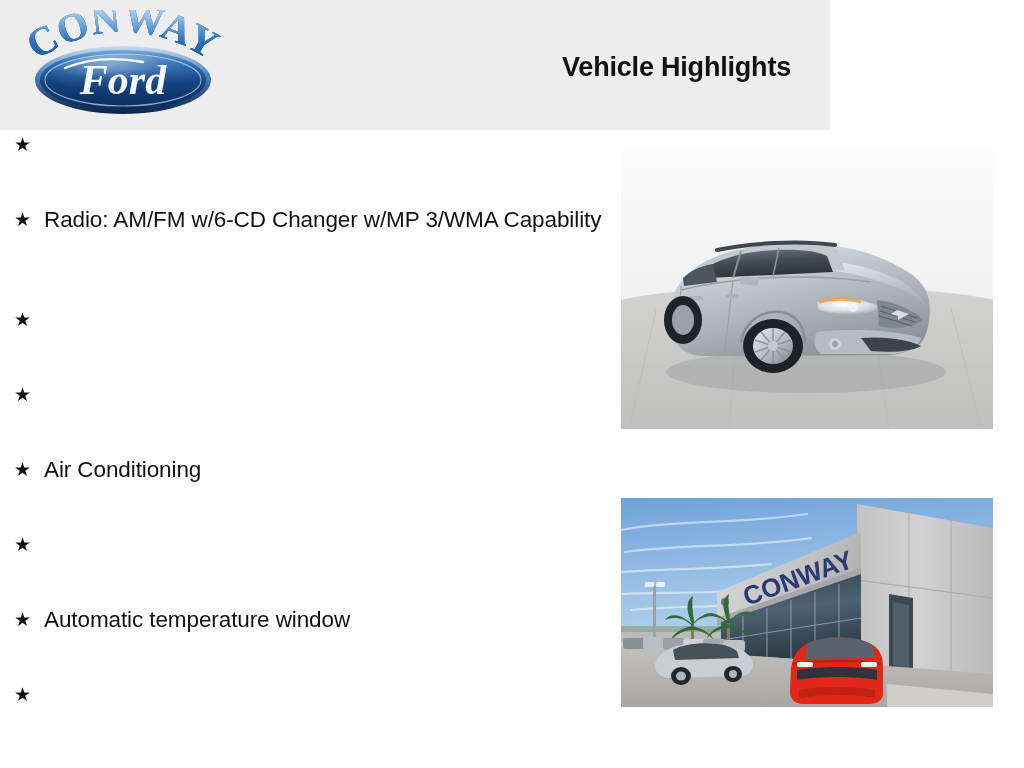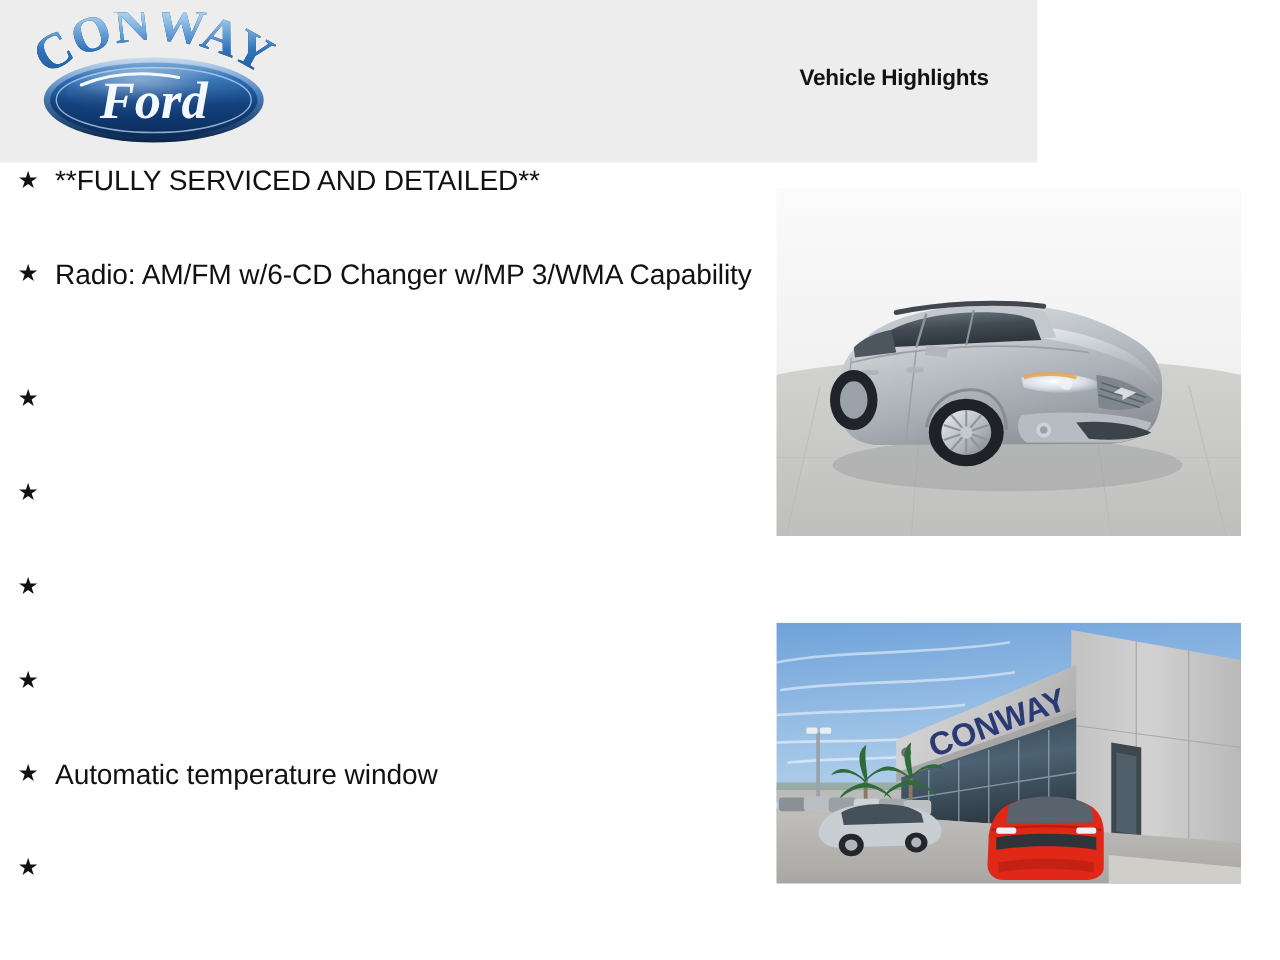--- a/index.html
+++ b/index.html
@@ -28,21 +28,21 @@
     left: 25px; top: 10px;
     width: 196px;
     height: 110px;
   }
   .logo-svg { display: block; width: 196px; height: 110px; }
 
   #page-title {
     position: absolute;
     right: 39px;
     top: 52px;
-    font-size: 18px;
+    font-size: 27px;
     font-weight: bold;
     color: #121212;
     letter-spacing: -0.2px;
     white-space: nowrap;
   }
 
   
   #highlights-list {
     position: absolute;
     left: 0;
@@ -144,34 +144,34 @@
       </text>
     </svg>
   </div>
 
   <div id="page-title">Vehicle Highlights</div>
 </div>
 
 <ul id="highlights-list">
   <li class="highlight-item">
     <span class="bullet-star">★</span>
-    <span class="highlight-text">**FULLY SERVICED AND DETAILED**</span>
   </li>
   <li class="highlight-item" style="height:100px;">
     <span class="bullet-star">★</span>
     <span class="highlight-text">Radio: AM/FM w/6-CD Changer w/MP 3/WMA Capability</span>
   </li>
   <li class="highlight-item">
     <span class="bullet-star">★</span>
   </li>
   <li class="highlight-item">
     <span class="bullet-star">★</span>
   </li>
   <li class="highlight-item">
     <span class="bullet-star">★</span>
+    <span class="highlight-text">Air Conditioning</span>
   </li>
   <li class="highlight-item">
     <span class="bullet-star">★</span>
   </li>
   <li class="highlight-item">
     <span class="bullet-star">★</span>
     <span class="highlight-text">Automatic temperature window</span>
   </li>
   <li class="highlight-item">
     <span class="bullet-star">★</span>

